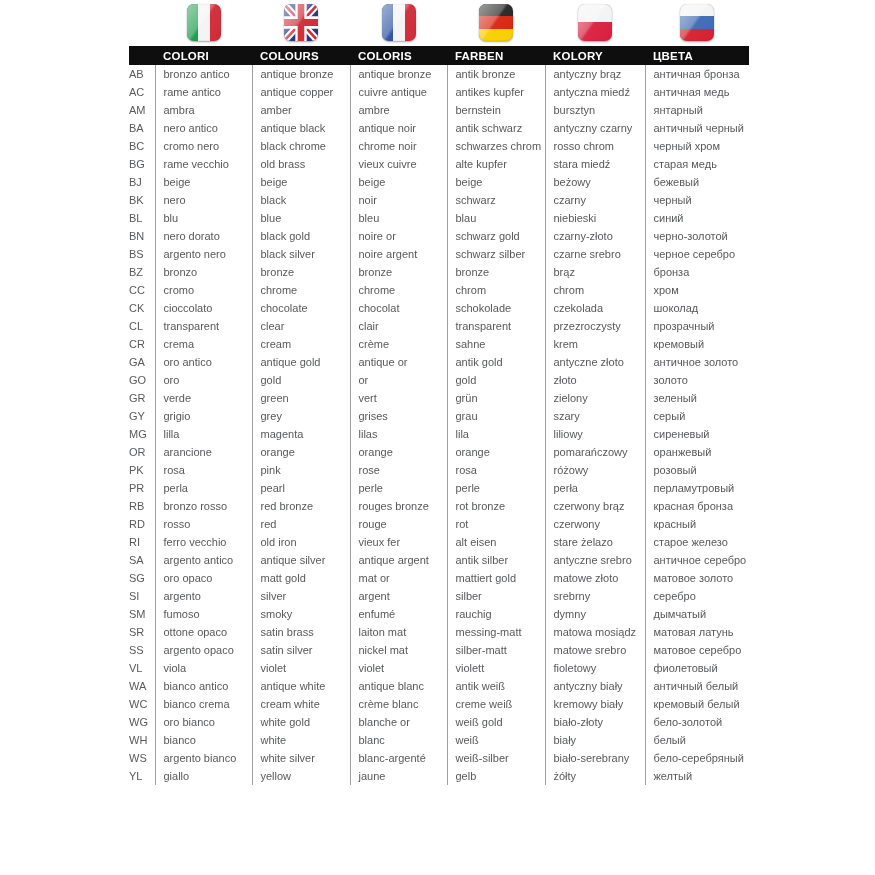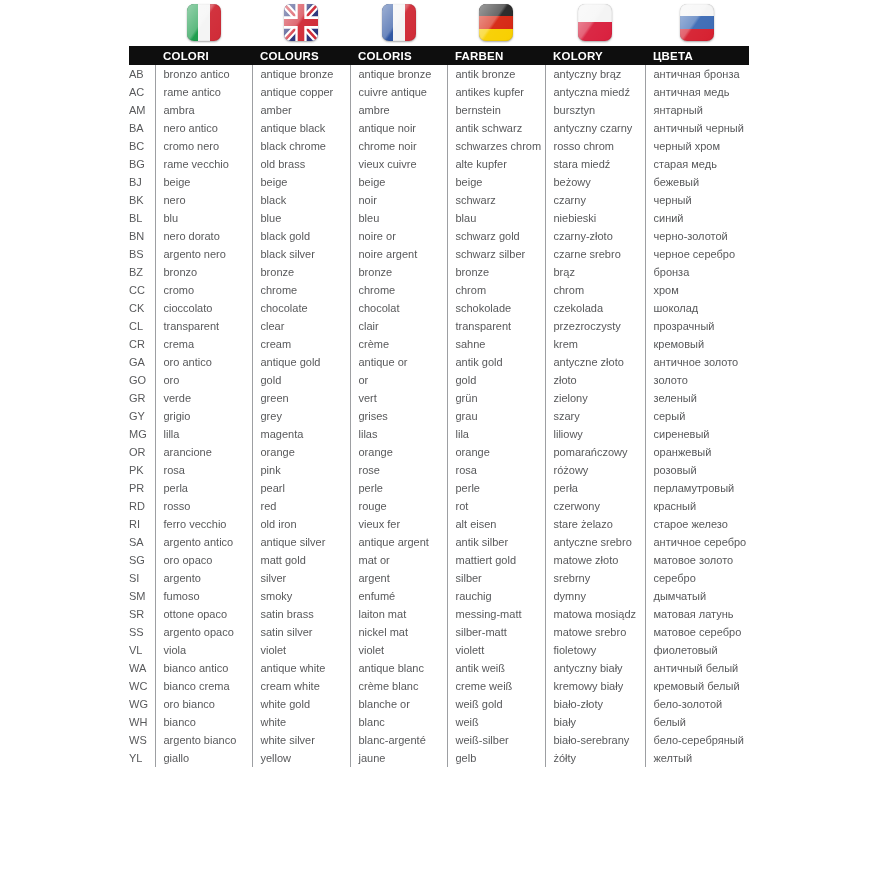--- a/index.html
+++ b/index.html
@@ -342,20 +342,29 @@
           <tr>
             <td class="code">PR</td>
             <td>perla</td>
             <td>pearl</td>
             <td>perle</td>
             <td>perle</td>
             <td>perła</td>
             <td>перламутровый</td>
           </tr>
           <tr>
+            <td class="code">RB</td>
+            <td>bronzo rosso</td>
+            <td>red bronze</td>
+            <td>rouges bronze</td>
+            <td>rot bronze</td>
+            <td>czerwony brąz</td>
+            <td>красная бронза</td>
+          </tr>
+          <tr>
             <td class="code">RD</td>
             <td>rosso</td>
             <td>red</td>
             <td>rouge</td>
             <td>rot</td>
             <td>czerwony</td>
             <td>красный</td>
           </tr>
           <tr>
             <td class="code">RI</td>

